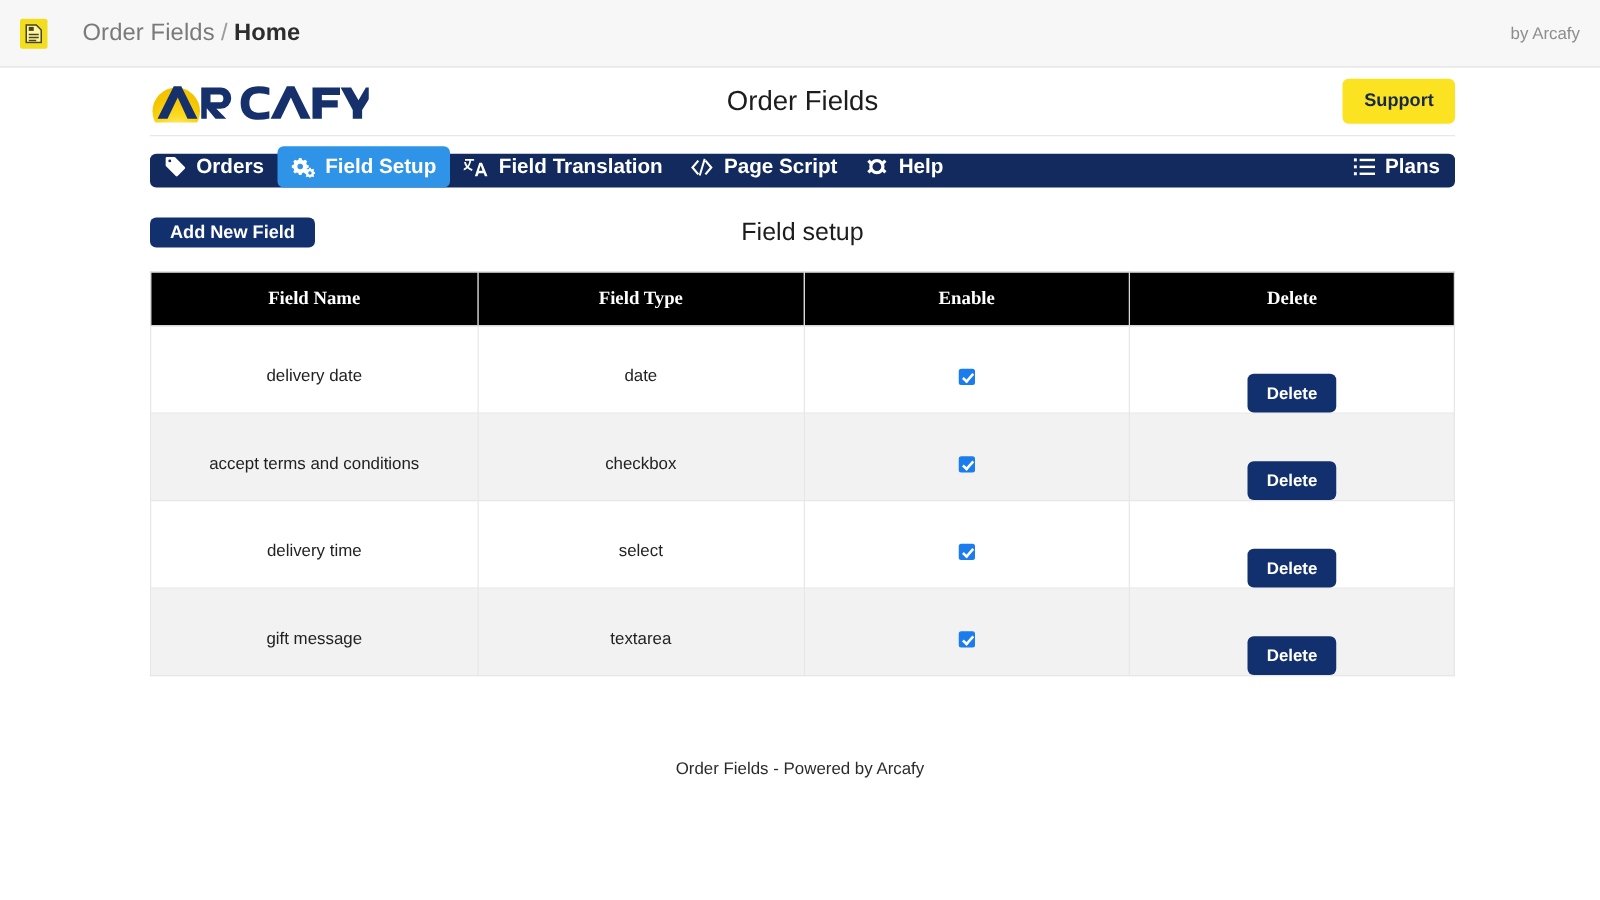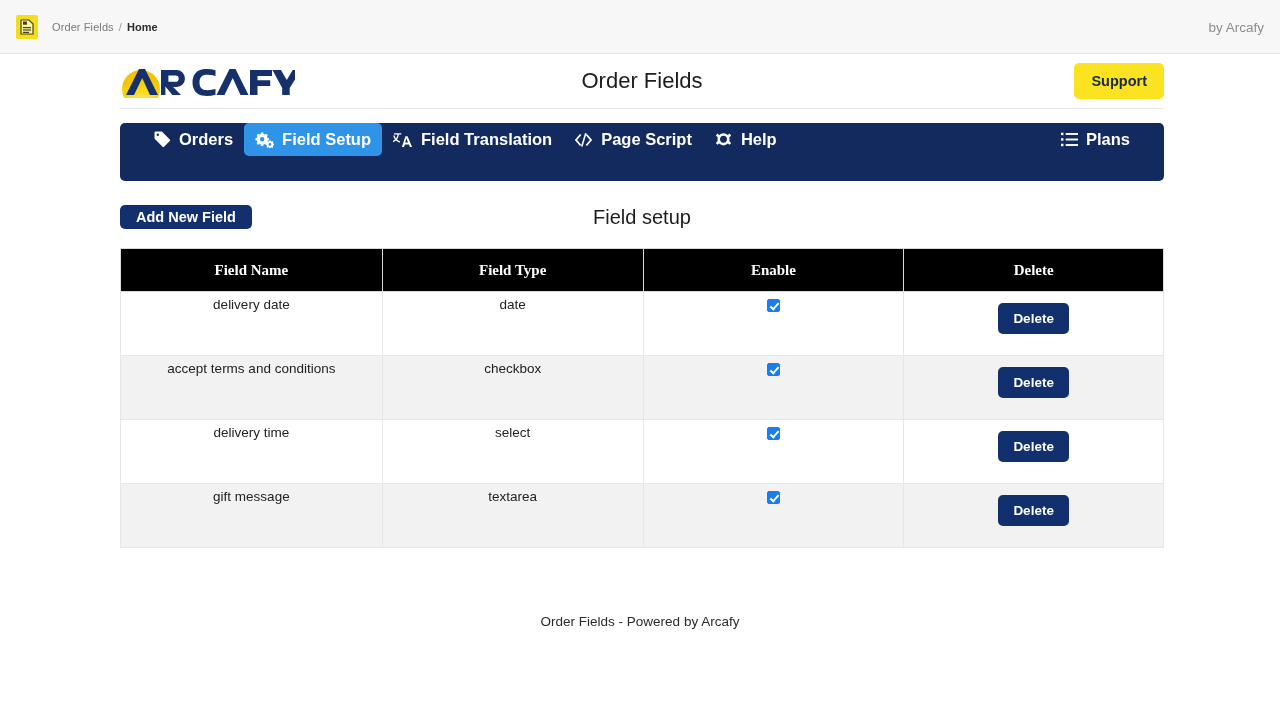--- a/index.html
+++ b/index.html
@@ -22,22 +22,22 @@
   }
   .crumb-icon {
     width: 22px; height: 24px;
     background: #f2dd1f;
     border-radius: 2px;
     display: flex; align-items: center; justify-content: center;
     flex: 0 0 auto;
   }
   .crumb-icon svg { display: block; }
   .crumb-text {
-    margin-left: 14px;
-    font-size: 11px;
+    margin-left: 28px;
+    font-size: 19px;
     color: #7a7a7a;
     letter-spacing: .1px;
   }
   .crumb-sep { margin: 0 5px; color: #9a9a9a; }
   .crumb-current { color: #2d2d2d; font-weight: 600; }
   .byline {
     position: absolute; right: 16px; top: 50%;
     transform: translateY(-50%);
     font-size: 13.5px; color: #8d8d8d;
   }
@@ -76,24 +76,24 @@
     padding: 10px 17px;
     border-radius: 5px;
     cursor: pointer;
   }
 
   
   .navbar {
     margin: 14px 116px 0 120px;
     background: #132a5e;
     border-radius: 5px;
-    height: 58px;
+    height: 27px;
     display: flex;
-    align-items: flex-start;
-    padding: 0 23px;
+    align-items: flex-end;
+    padding: 0 1px;
   }
   .nav-item {
     display: flex;
     align-items: center;
     gap: 8px;
     color: #ffffff;
     font-size: 16.5px;
     font-weight: 700;
     padding: 7px 11px;
     border-radius: 5px;
@@ -151,21 +151,21 @@
     vertical-align: middle;
     font-family: Liberation Serif, serif;
   }
   table.fields tbody td {
     border: 1px solid #e7e7e7;
     font-size: 13.5px;
     color: #222222;
     text-align: center;
     height: 64px;
     vertical-align: top;
-    padding-top: 5px;
+    padding-top: 32px;
   }
   table.fields tbody tr:nth-child(even) td { background: #f2f2f2; }
   table.fields tbody tr:nth-child(odd)  td { background: #ffffff; }
 
   .cb {
     appearance: none;
     -webkit-appearance: none;
     width: 13px; height: 13px;
     border-radius: 2px;
     background: #1b7ced;

